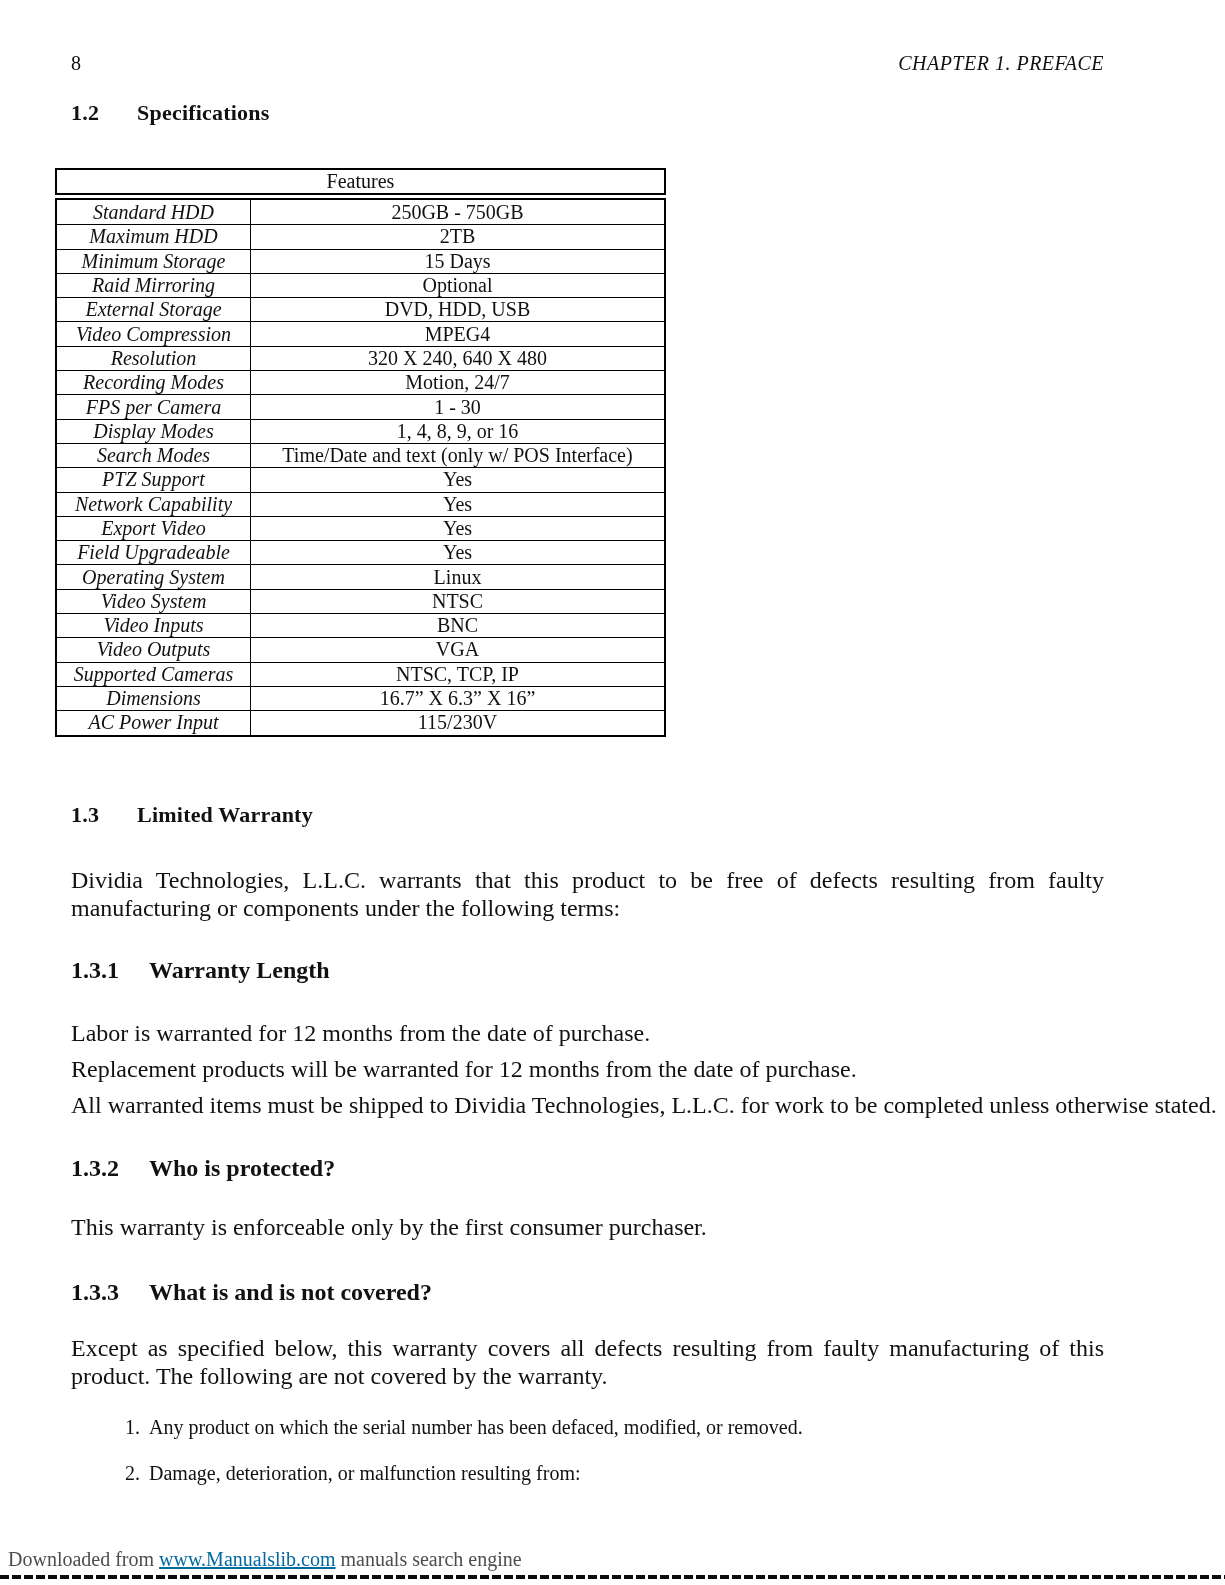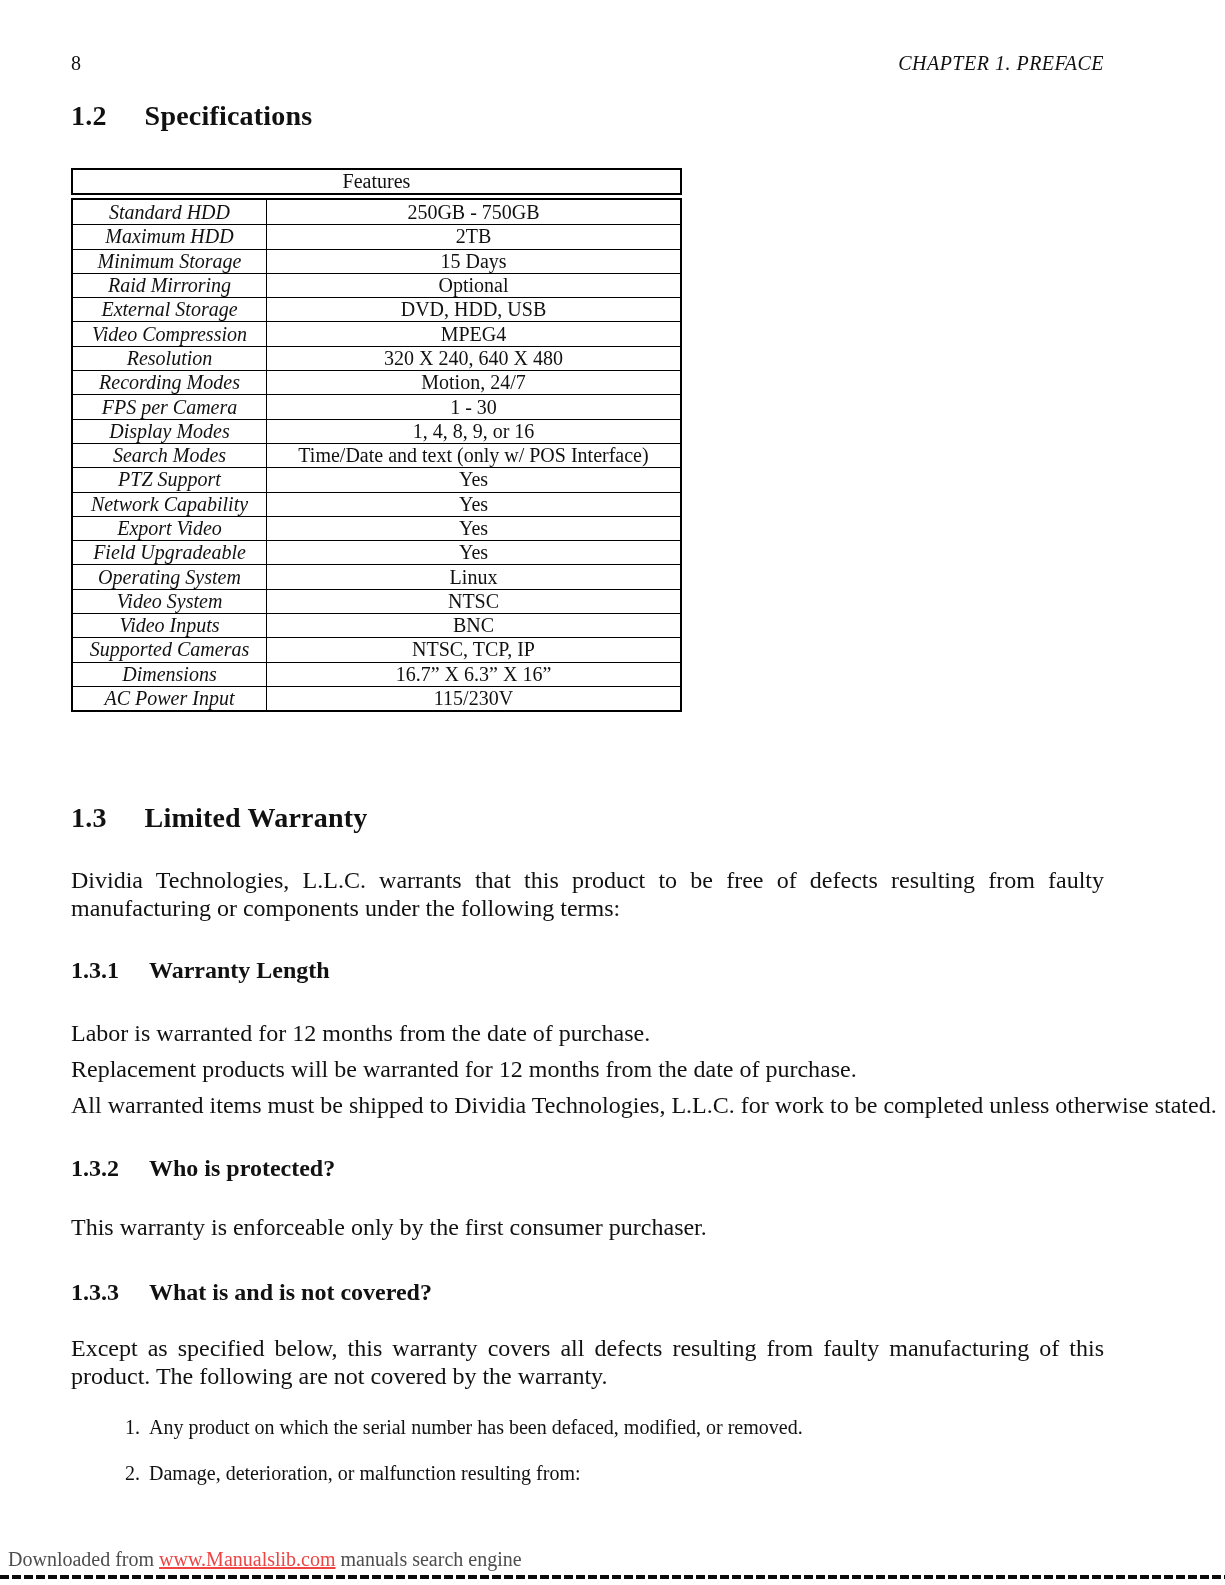--- a/index.html
+++ b/index.html
@@ -12,35 +12,35 @@
     overflow: hidden;
   }
   .page-header {
     position: absolute; top: 52px; left: 71px; width: 1033px;
     display: flex; justify-content: space-between; align-items: baseline;
     font-size: 20px;
   }
   .chapter-header { font-style: italic; letter-spacing: 0.5px; }
   .sec-heading {
     position: absolute; left: 71px;
-    font-size: 28px; font-weight: bold; letter-spacing: 0.2px;
+    font-size: 22px; font-weight: bold; letter-spacing: 0.2px;
   }
   .sec-heading .sec-num { margin-right: 38px; }
   .subsec-heading {
     position: absolute; left: 71px;
     font-size: 24px; font-weight: bold;
   }
   .subsec-heading .sec-num { margin-right: 30px; }
   .heading-12 { top: 100px; }
   .heading-13 { top: 802px; }
   .heading-131 { top: 957px; }
   .heading-132 { top: 1155px; }
   .heading-133 { top: 1279px; }
 
-  .spec-table { position: absolute; left: 71px; top: 168px; width: 611px; font-size: 20px; }
+  .spec-table { position: absolute; left: 55px; top: 168px; width: 611px; font-size: 20px; }
   .t-header {
     border: 2px solid #000; height: 27px;
     display: flex; align-items: center; justify-content: center;
   }
   .t-body { border: 2px solid #000; margin-top: 3px; }
   .t-row { display: flex; height: 24.3px; }
   .t-row + .t-row { border-top: 1.5px solid #000; }
   .t-label {
     width: 194px; border-right: 1.5px solid #000;
     display: flex; align-items: center; justify-content: center;
@@ -69,21 +69,21 @@
     font-size: 20px; white-space: nowrap;
   }
   .list-item .li-num { display: inline-block; width: 69px; text-align: right; margin-right: 9px; }
   .item-1 { top: 1416px; }
   .item-2 { top: 1462px; }
 
   .footer {
     position: absolute; left: 8px; top: 1548px;
     font-size: 20px; color: #4d4d4d; white-space: nowrap;
   }
-  .footer a { color: #ef4444; text-decoration: underline; cursor: pointer; }
+  .footer a { color: #0369a1; text-decoration: underline; cursor: pointer; }
   .dashed-line {
     position: absolute; left: 0; right: 0; top: 1575px; height: 4px;
     background: repeating-linear-gradient(90deg, #0a0a0a 0 9px, transparent 9px 12px);
   }
 </style>
 </head>
 <body>
 
 <div class="page-header">
   <span>8</span>
@@ -161,20 +161,24 @@
       </div>
     <div class="t-row">
         <div class="t-label">Video System</div>
         <div class="t-value">NTSC</div>
       </div>
     <div class="t-row">
         <div class="t-label">Video Inputs</div>
         <div class="t-value">BNC</div>
       </div>
     <div class="t-row">
+        <div class="t-label">Video Outputs</div>
+        <div class="t-value">VGA</div>
+      </div>
+    <div class="t-row">
         <div class="t-label">Supported Cameras</div>
         <div class="t-value">NTSC, TCP, IP</div>
       </div>
     <div class="t-row">
         <div class="t-label">Dimensions</div>
         <div class="t-value">16.7” X 6.3” X 16”</div>
       </div>
     <div class="t-row">
         <div class="t-label">AC Power Input</div>
         <div class="t-value">115/230V</div>

